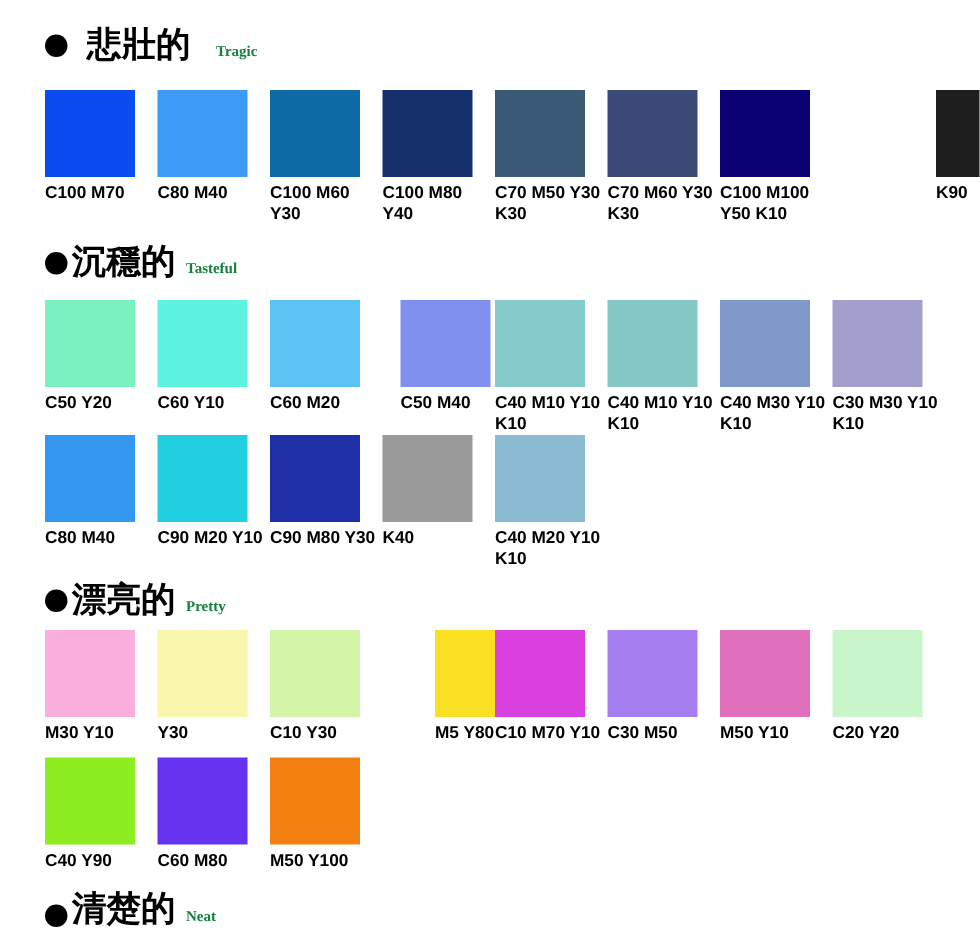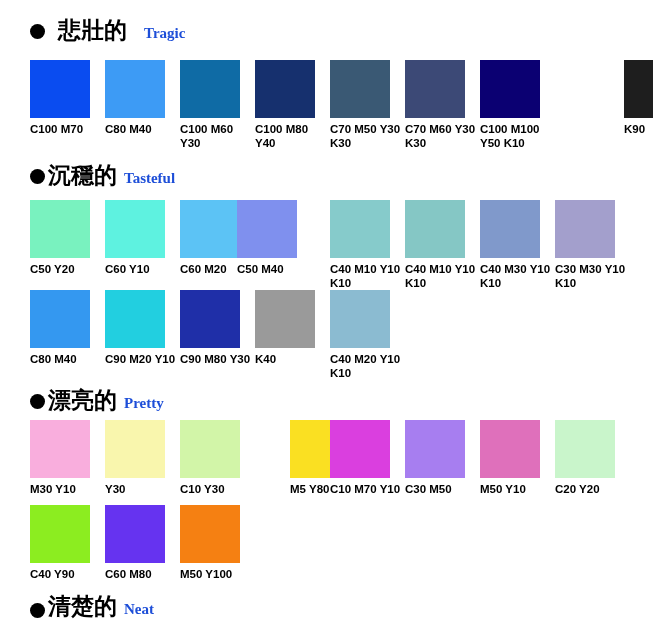--- a/index.html
+++ b/index.html
@@ -41,23 +41,23 @@
   .cn-title {
     font-family: "DejaVu Serif", "Liberation Serif", serif;
     font-size: 23px;
     font-weight: 700;
     color: #000000;
     letter-spacing: 0px;
     line-height: 1;
   }
   .en-title {
     font-family: "Liberation Serif", "DejaVu Serif", serif;
-    font-size: 15px;
+    font-size: 10px;
     font-weight: 700;
-    color: #1d4ed8;
+    color: #15803d;
     margin-left: 7px;
     line-height: 1;
   }
   .swatch-row {
     position: absolute;
     left: 0;
     width: 653px;
   }
   .swatch-cell {
     position: absolute;
@@ -134,21 +134,21 @@
         <div class="swatch-label">C50 Y20</div>
       </div>
       <div class="swatch-cell" style="left: 105px;">
         <div class="swatch-chip" style="background: rgb(94, 242, 224); width: 60px; height: 58px;"></div>
         <div class="swatch-label">C60 Y10</div>
       </div>
       <div class="swatch-cell" style="left: 180px;">
         <div class="swatch-chip" style="background: rgb(92, 195, 245); width: 60px; height: 58px;"></div>
         <div class="swatch-label">C60 M20</div>
       </div>
-      <div class="swatch-cell" style="left: 237px;">
+      <div class="swatch-cell" style="left: 267px;">
         <div class="swatch-chip" style="background: rgb(127, 144, 238); width: 60px; height: 58px;"></div>
         <div class="swatch-label">C50 M40</div>
       </div>
       <div class="swatch-cell" style="left: 330px;">
         <div class="swatch-chip" style="background: rgb(134, 203, 203); width: 60px; height: 58px;"></div>
         <div class="swatch-label">C40 M10 Y10 K10</div>
       </div>
       <div class="swatch-cell" style="left: 405px;">
         <div class="swatch-chip" style="background: rgb(133, 199, 197); width: 60px; height: 58px;"></div>
         <div class="swatch-label">C40 M10 Y10 K10</div>

